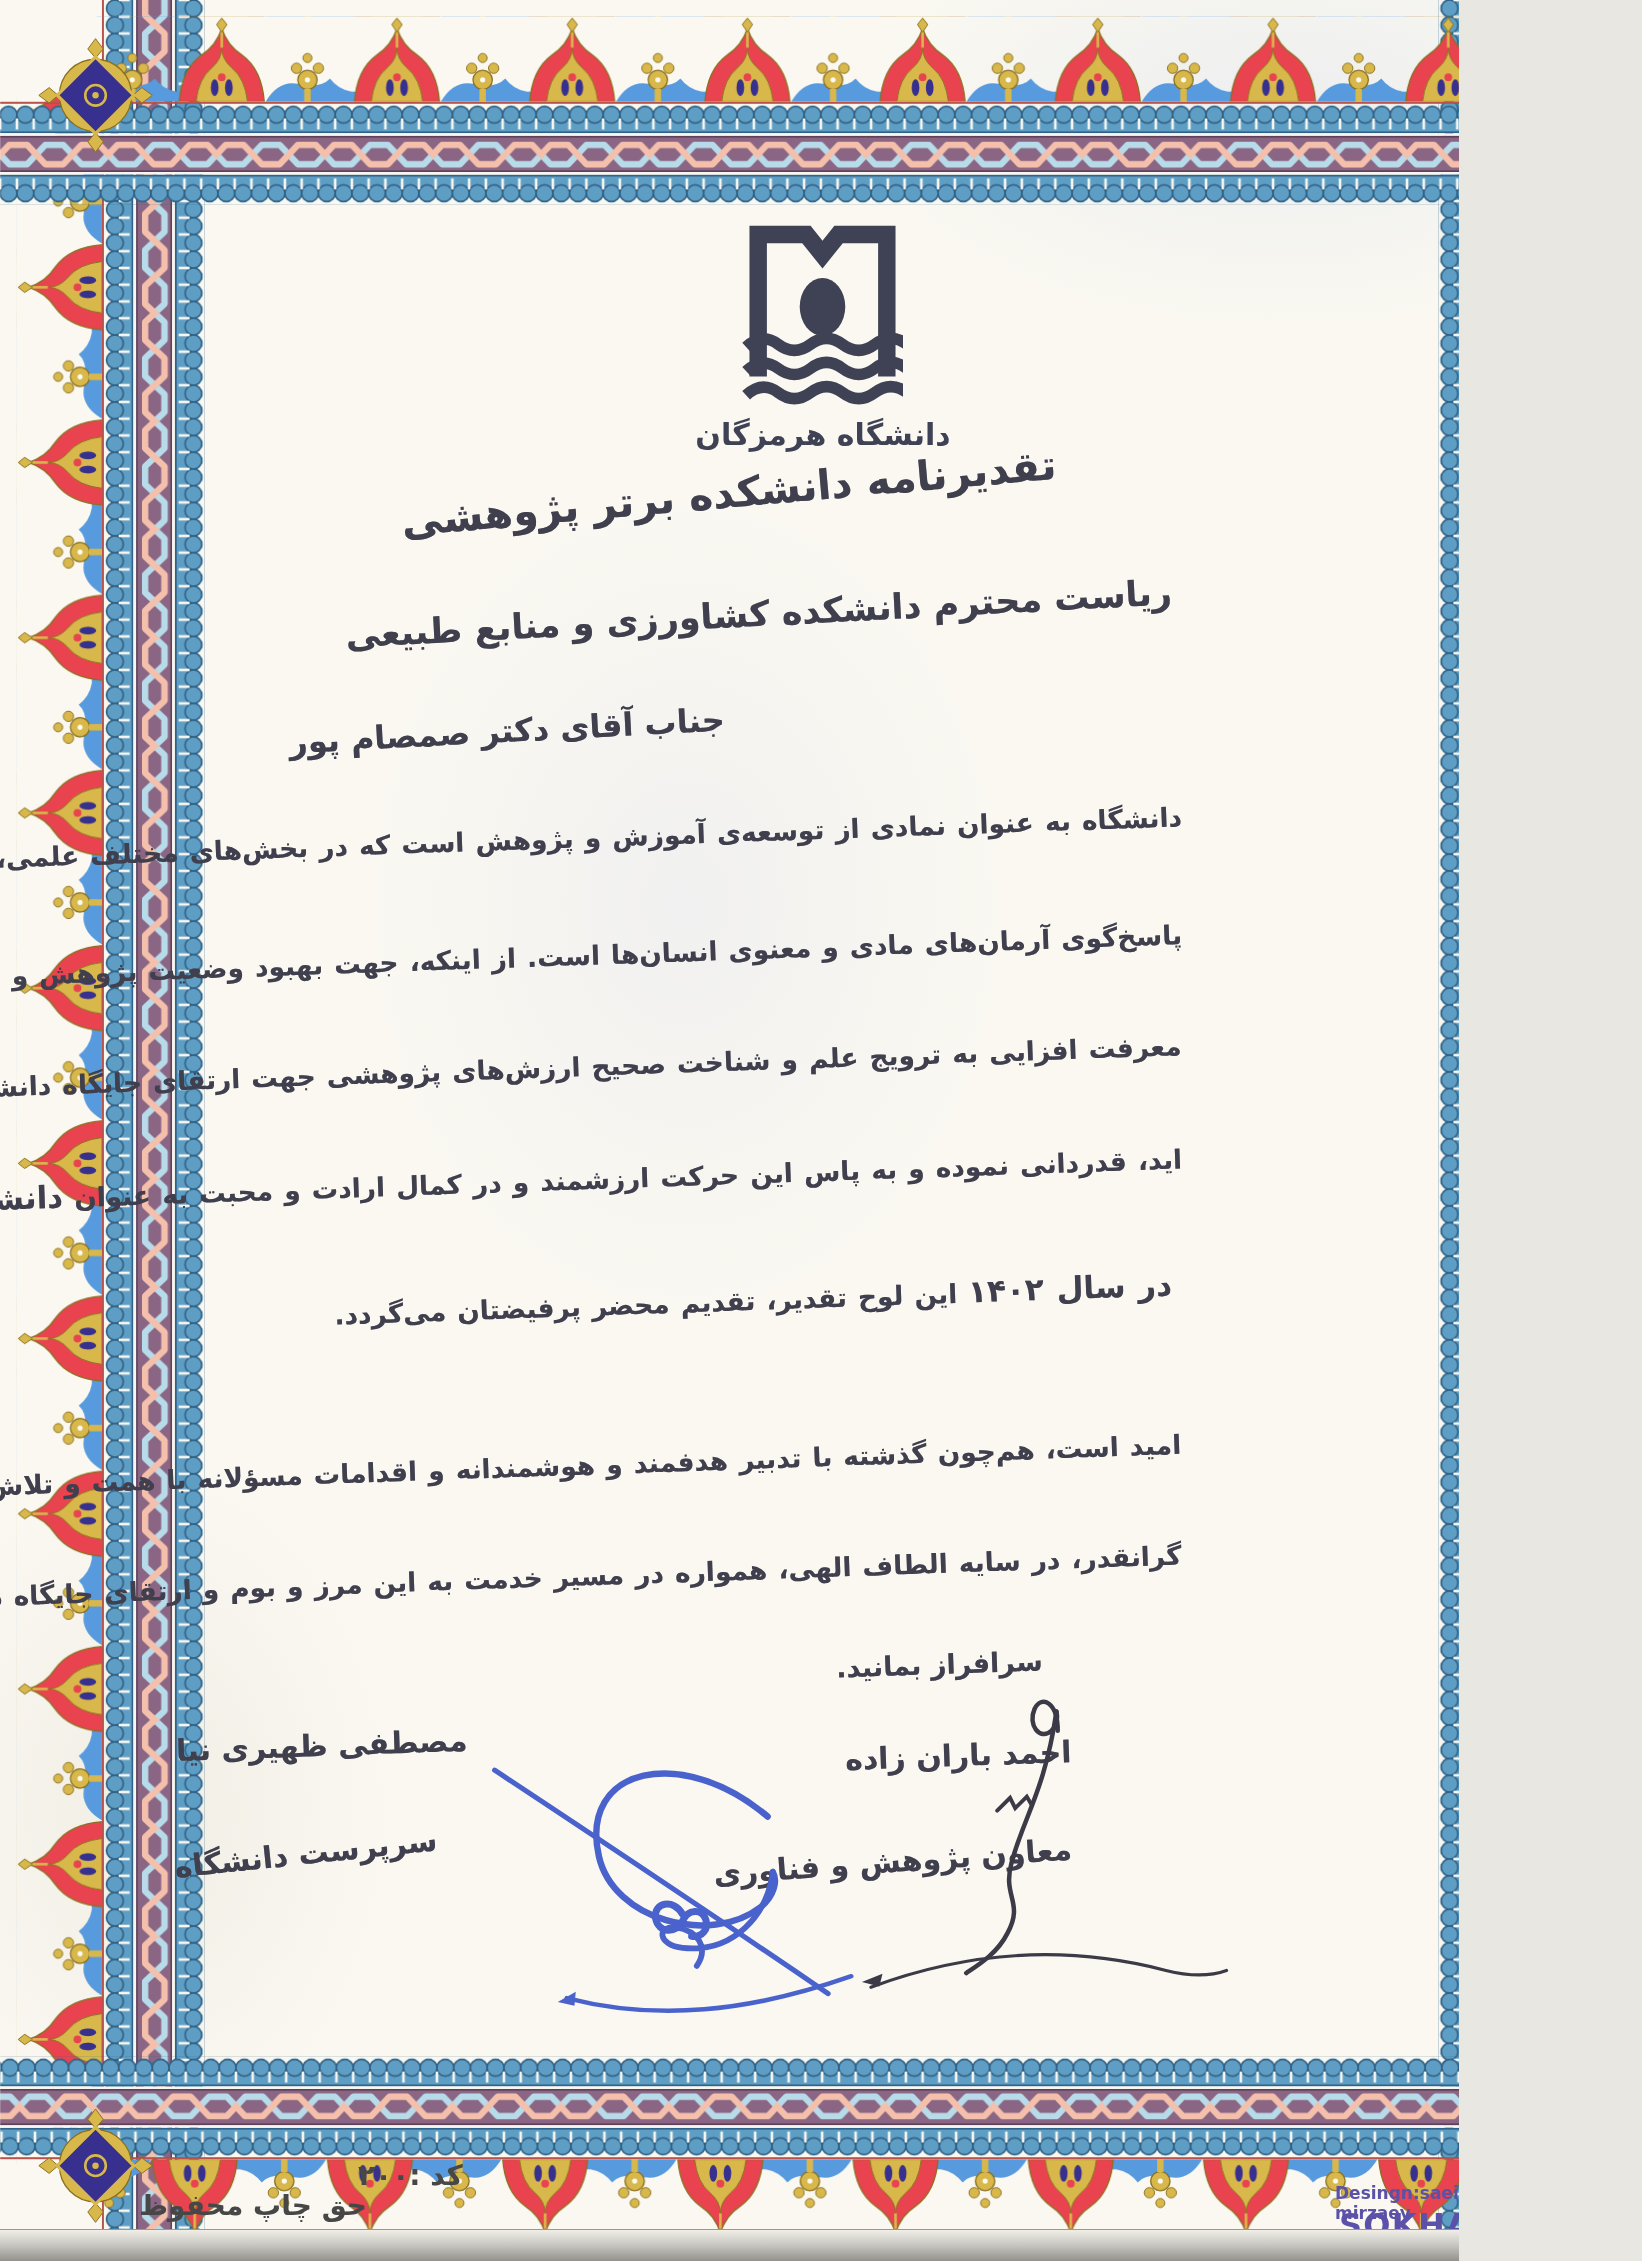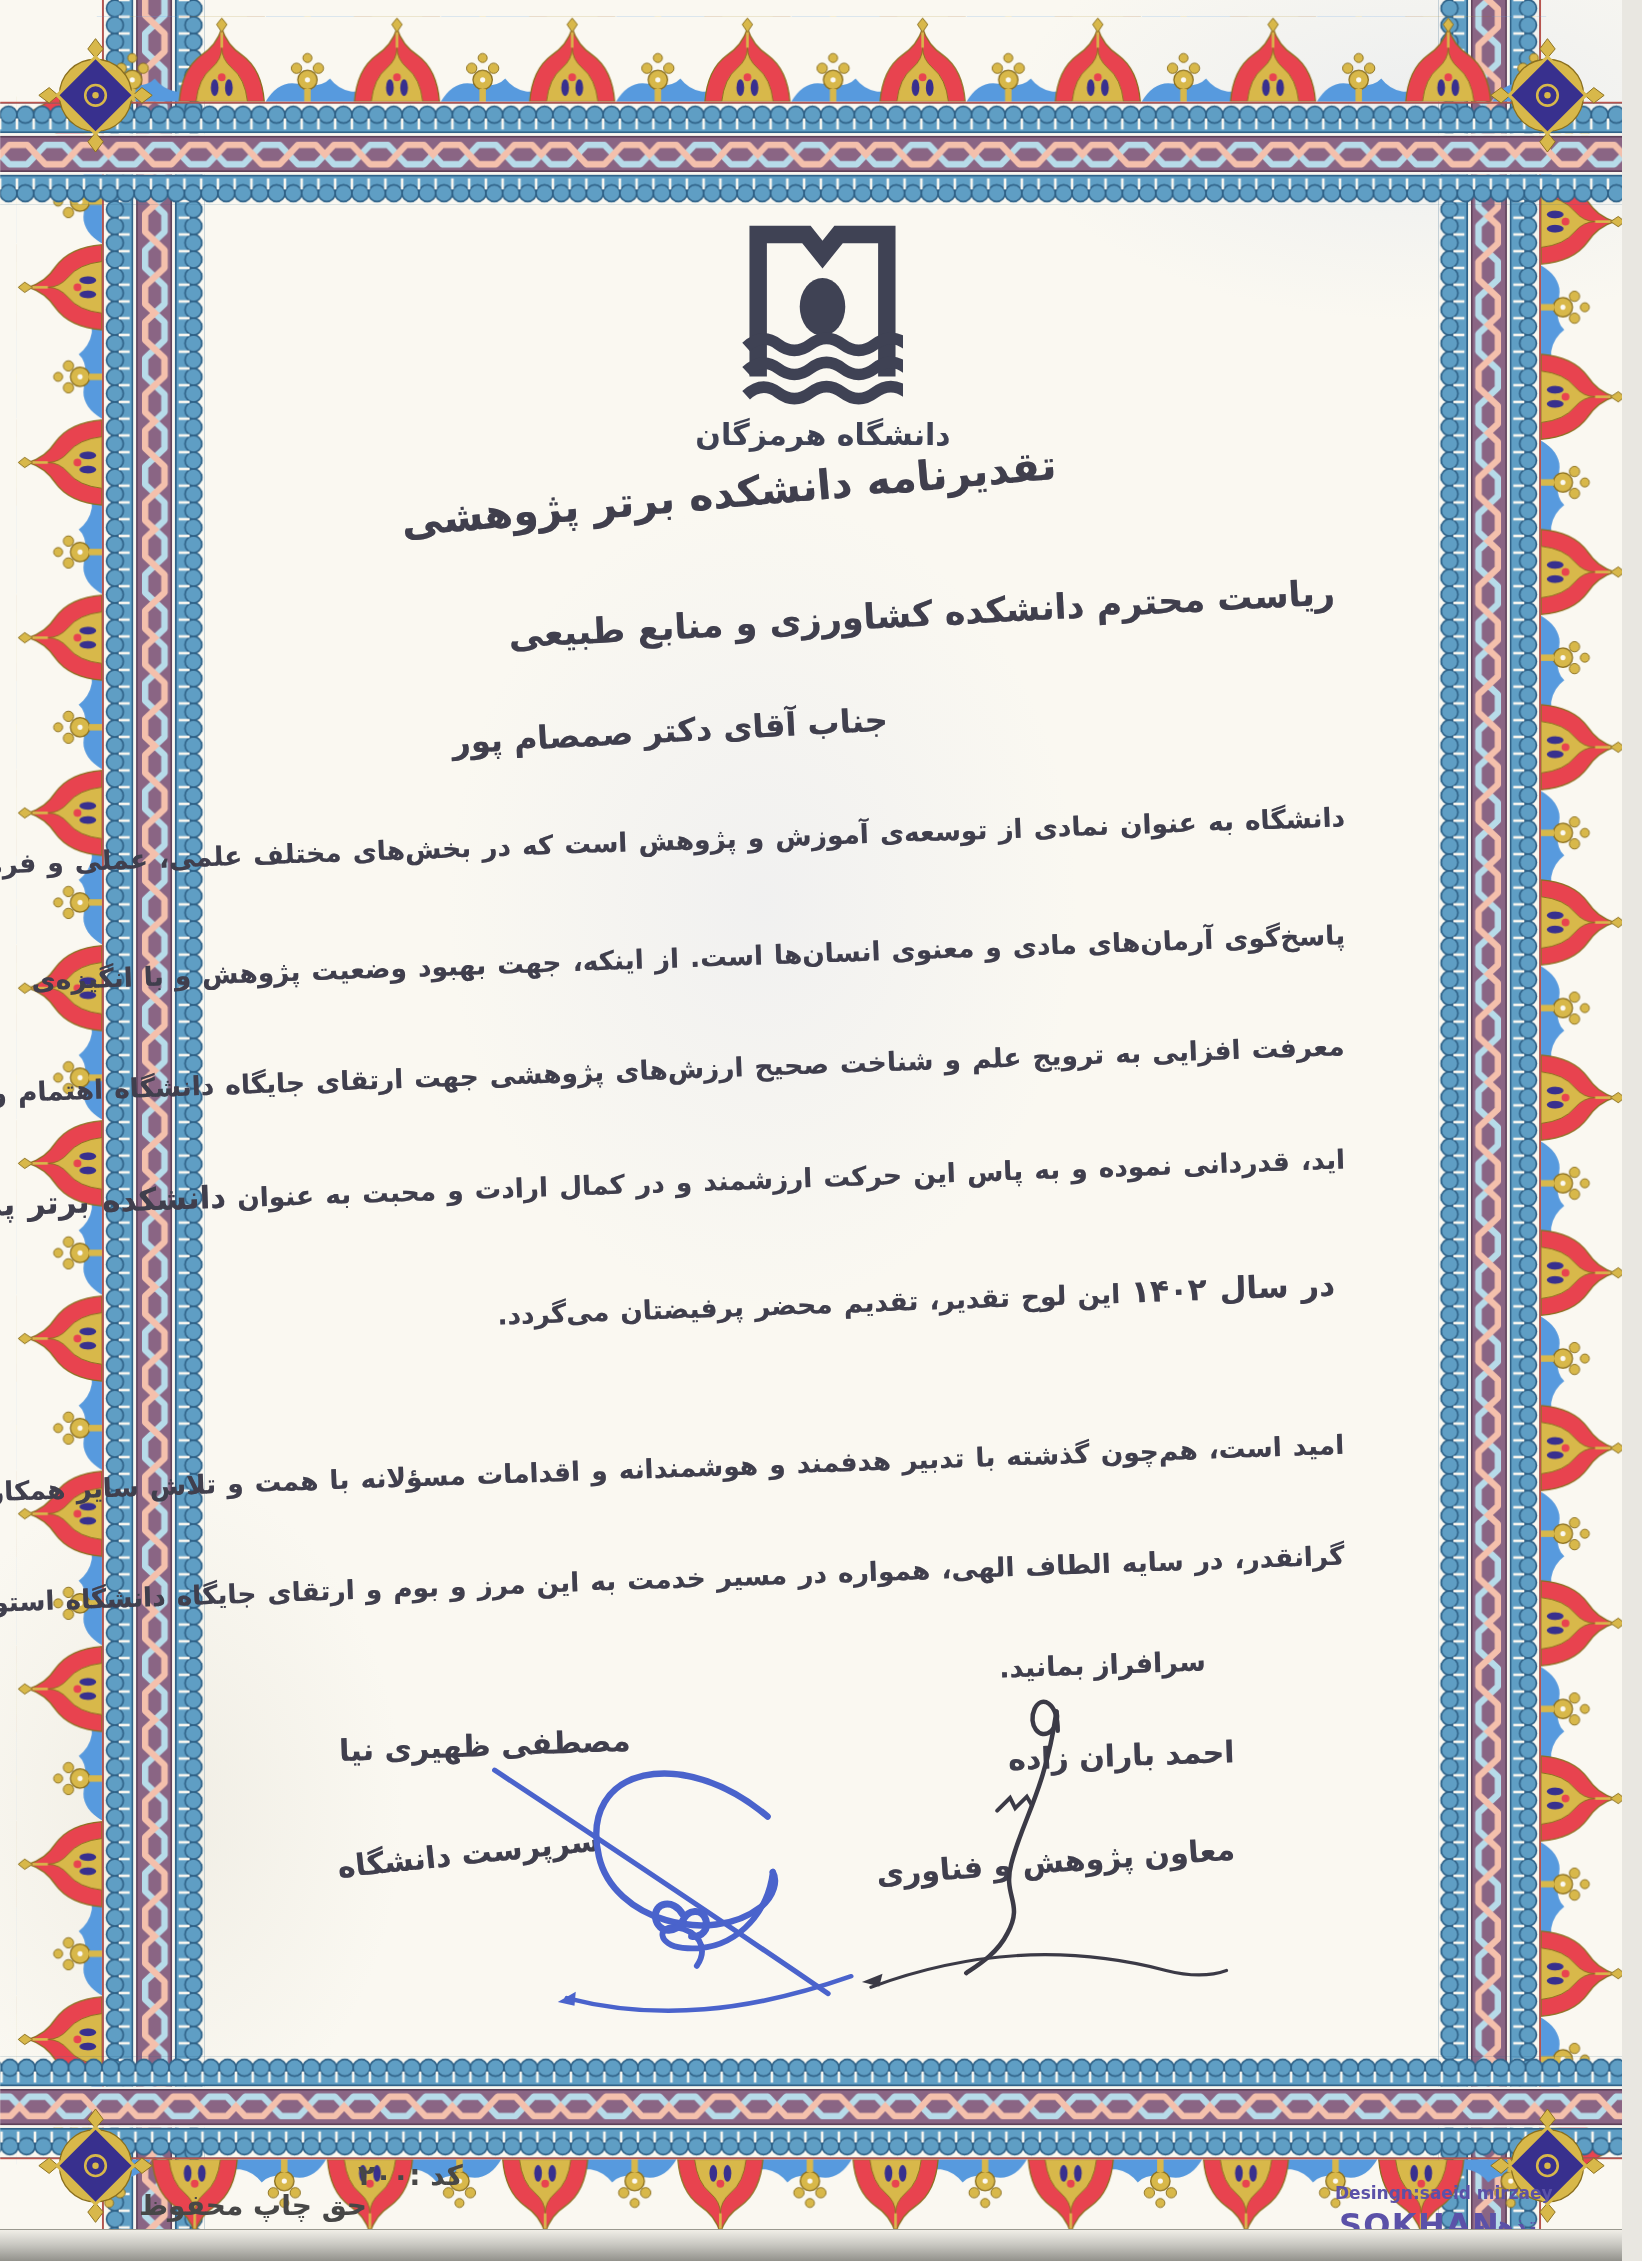--- a/index.html
+++ b/index.html
@@ -1,18 +1,18 @@
 <!DOCTYPE html>
 <html lang="fa" style="font-size:10.3px"><head>
 <meta charset="utf-8">
 <style>
   html,body{margin:0;padding:0;background:#e9e7e1;}
   .page{
     position:relative;
-    width:1622px;height:2261px;
+    width:1459px;height:2261px;
     overflow:hidden;
     background:
       radial-gradient(ellipse 451px 580px at 47% 40%, rgba(203,210,236,.20), transparent 70%),
       radial-gradient(ellipse 580px 290px at 88% 5%, rgba(200,212,234,.28), transparent 72%),
       radial-gradient(ellipse 322px 451px at 10% 80%, rgba(222,218,205,.35), transparent 75%),
       #faf8f1;
     font-family:"DejaVu Sans", sans-serif;
   }
   .abs{position:absolute;}
   .fa{direction:rtl;unicode-bidi:embed;white-space:nowrap;color:#403f4d;}

